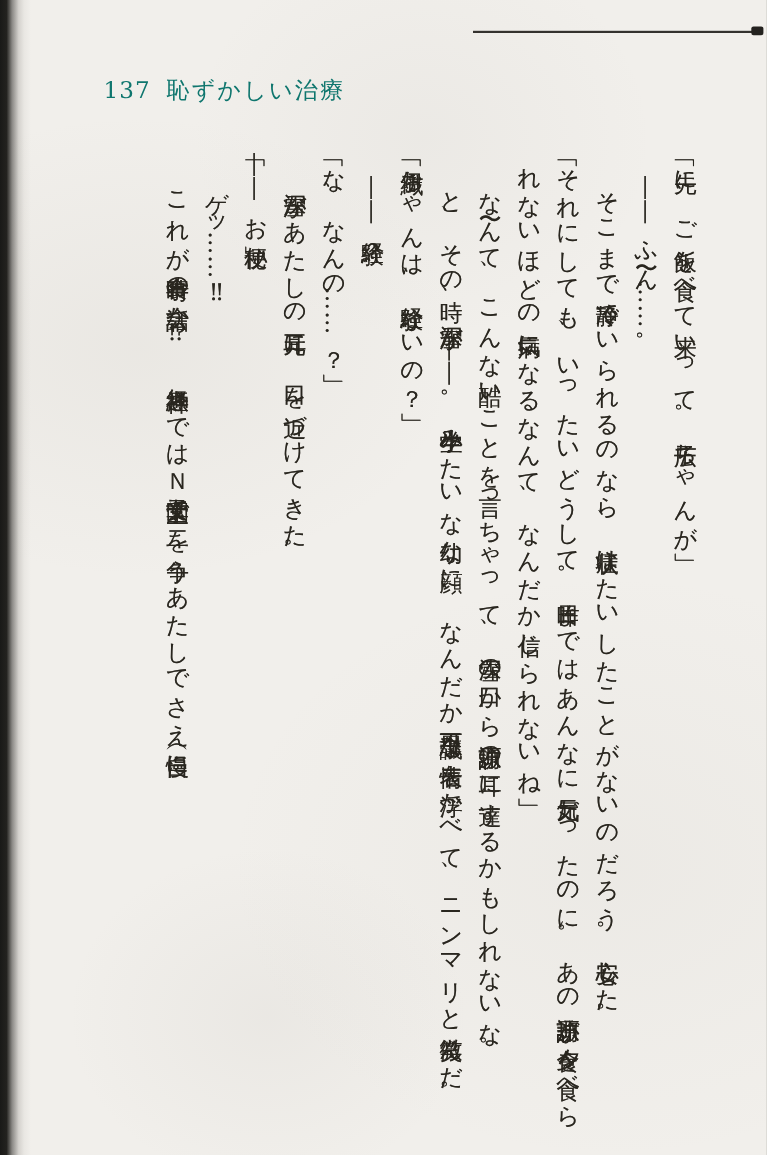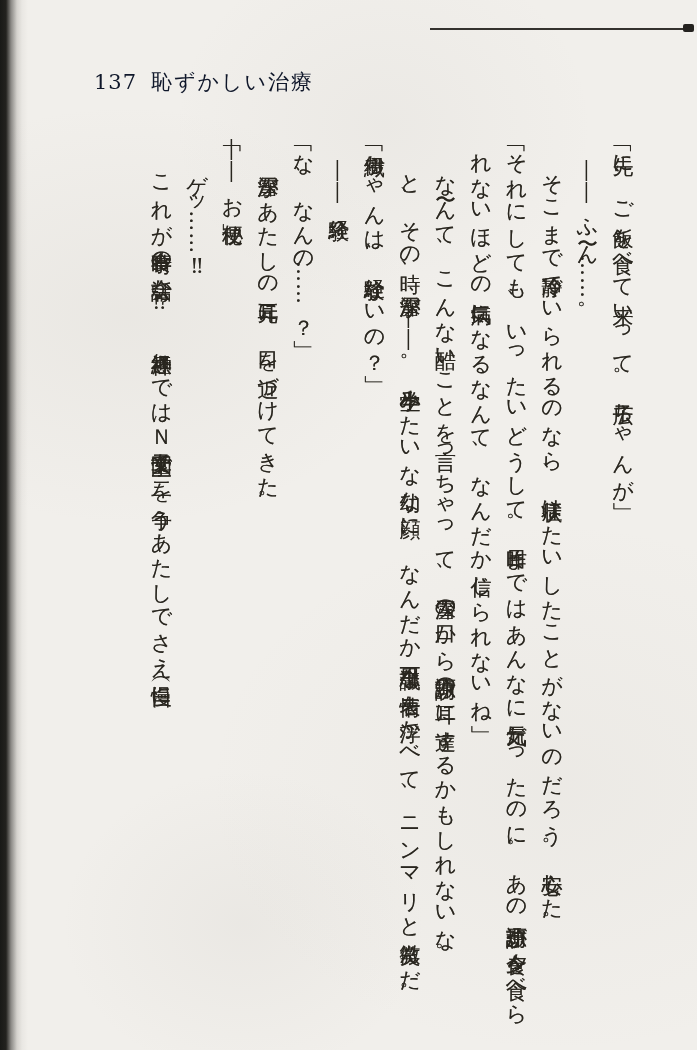--- a/index.html
+++ b/index.html
@@ -54,21 +54,21 @@
     top: 24px; right: 3px;
     width: 11px; height: 8px;
     border-radius: 2px;
     background: #24221f;
     z-index: 3;
   }
   .header {
     position: absolute;
     top: 68px; left: 94px;
     font-size: 21px;
-    color: #0f172a;
+    color: #0f766e;
     white-space: nowrap;
     letter-spacing: 1px;
     z-index: 2;
   }
   .header .num { margin-right: 14px; }
   .header .title { letter-spacing: 2px; }
   .text-body {
     position: absolute;
     top: 138px;
     right: 57px;

